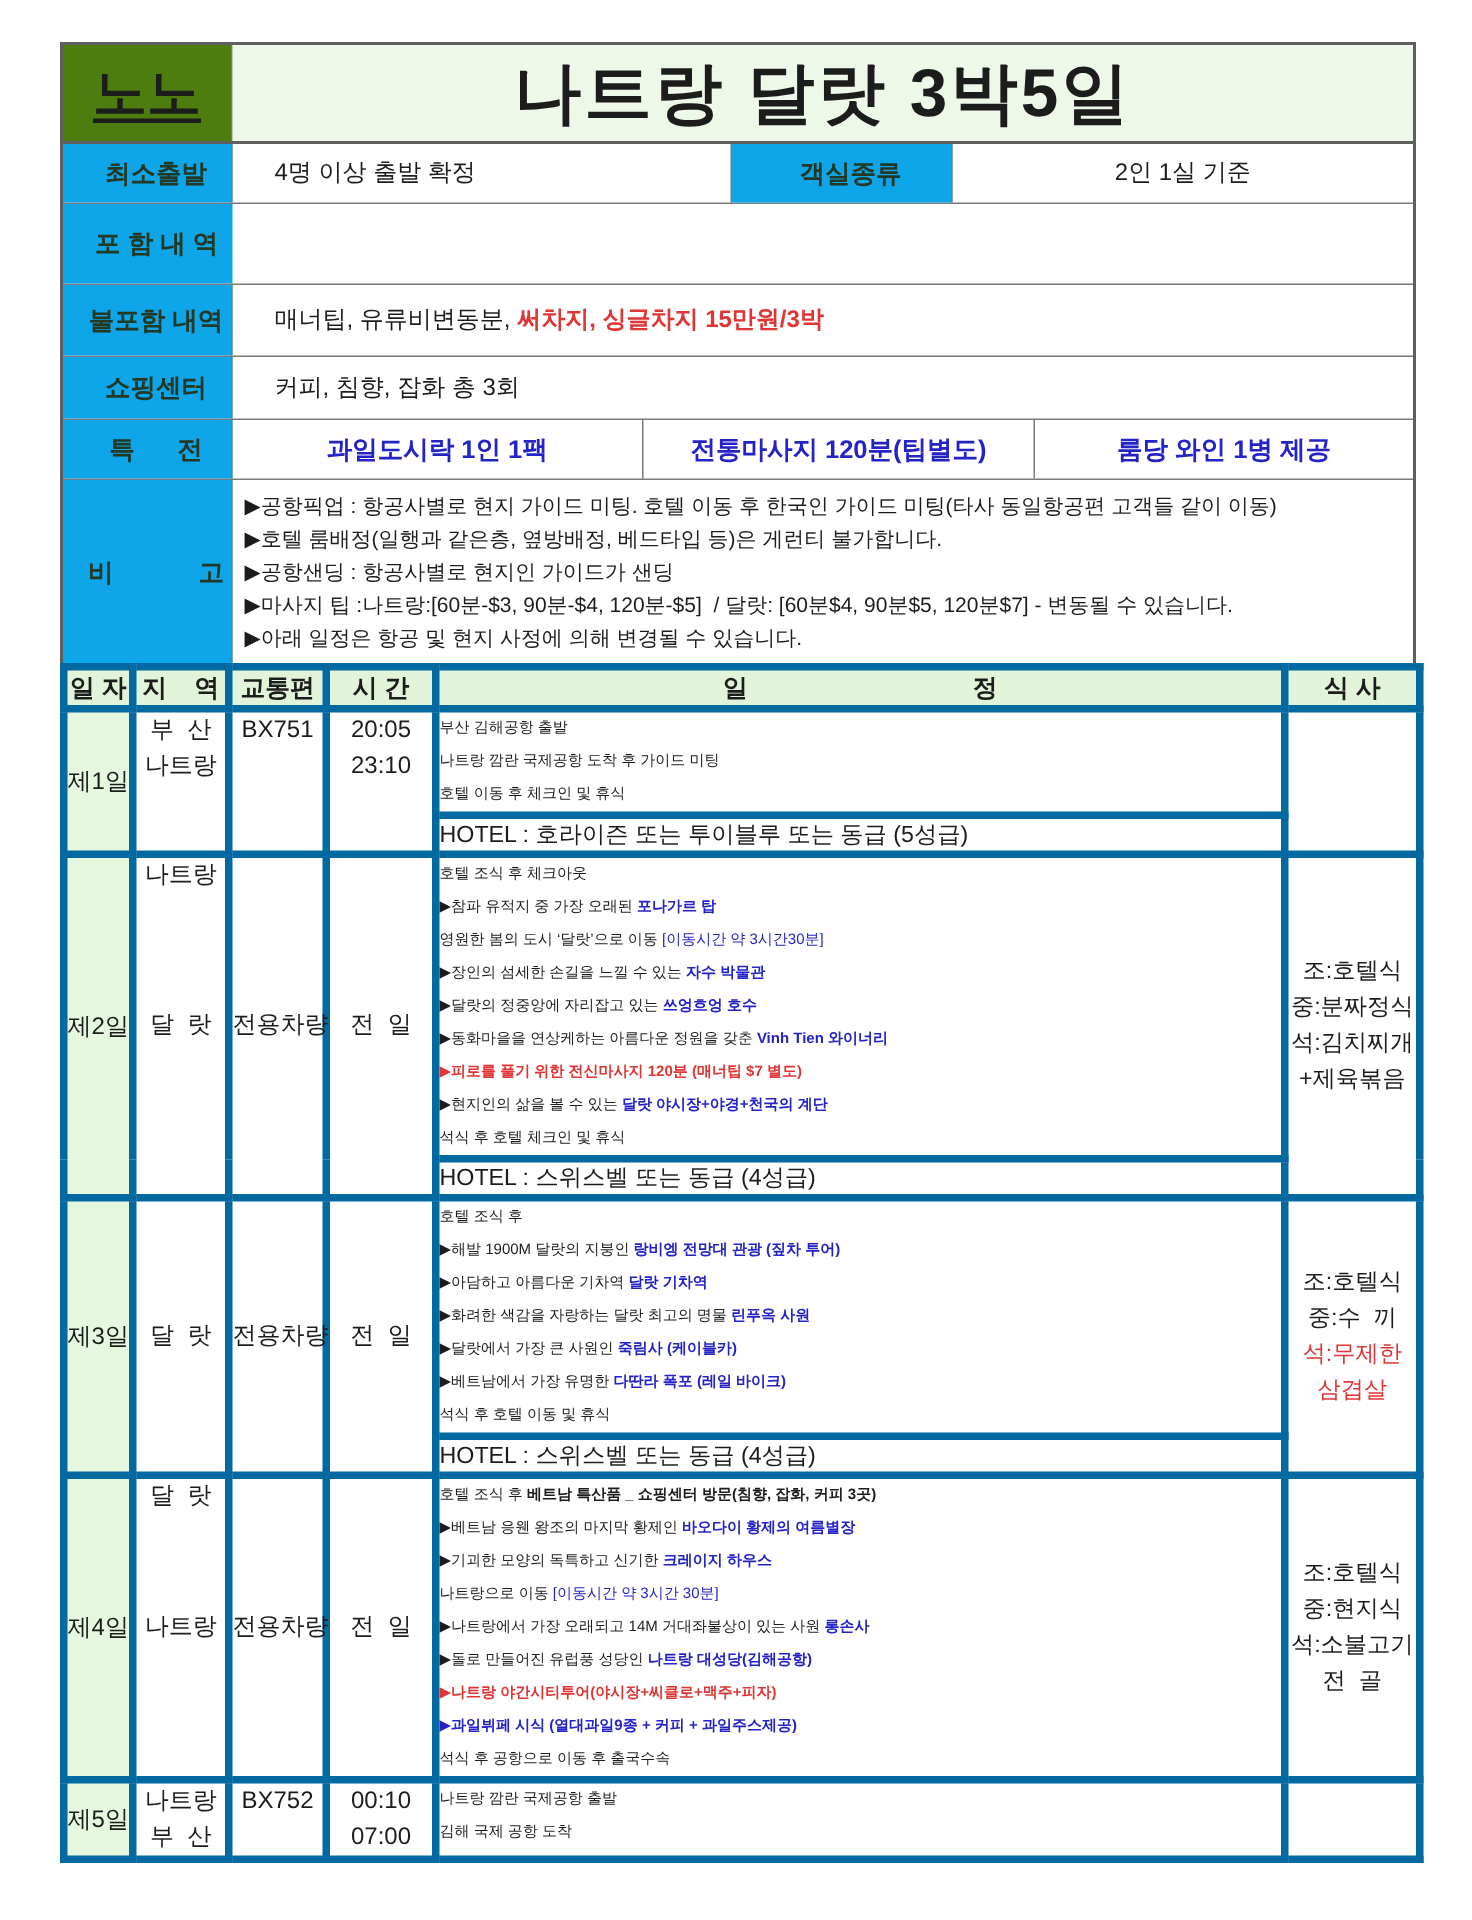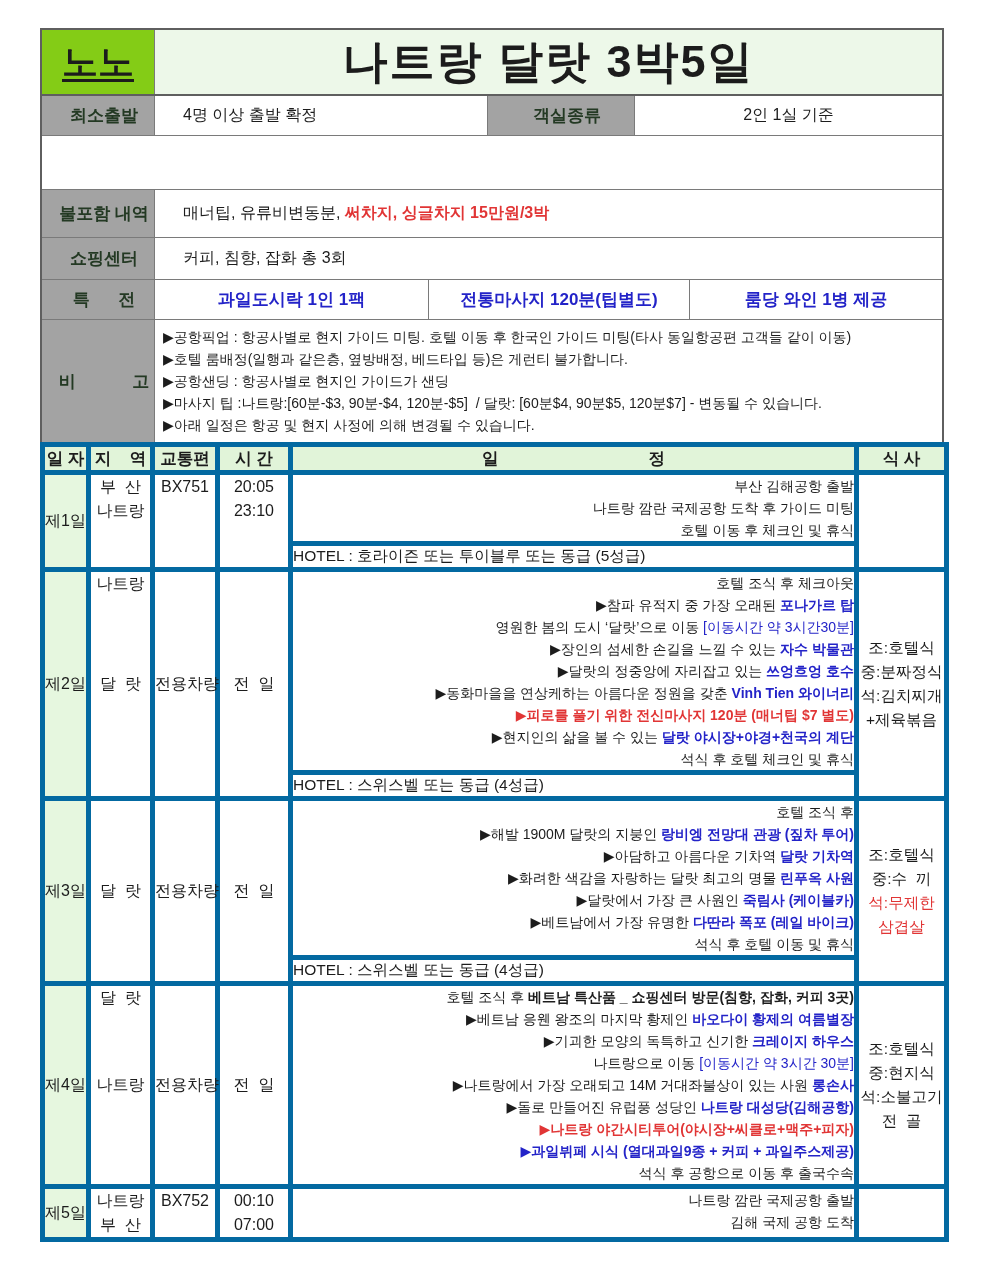--- a/index.html
+++ b/index.html
@@ -4,26 +4,26 @@
 <style>
   html,body{margin:0;padding:0;background:#ffffff;}
   body{width:981px;height:1280px;font-family:"Liberation Sans","DejaVu Sans",sans-serif;color:#1c1c1c;}
   .doc-wrap{position:absolute;left:40px;top:28px;width:904px;}
   
   .info-box{border:2px solid #5f5f5f;border-bottom:none;box-sizing:border-box;}
   .trow{display:flex;border-bottom:1px solid #7a7a7a;box-sizing:border-box;}
   .trow:last-child{border-bottom:none;}
   .cell{box-sizing:border-box;border-right:1px solid #7a7a7a;display:flex;align-items:center;}
   .cell:last-child{border-right:none;}
-  .lbl{justify-content:center;font-weight:bold;font-size:17px;color:#233923;white-space:pre;background:#a3a3a3;padding-left:12px;}
+  .lbl{justify-content:center;font-weight:bold;font-size:17px;color:#233923;white-space:pre;background:#0ea5e9;padding-left:12px;}
   .w-lbl{width:113px;flex:0 0 113px;}
   .val{padding-left:28px;font-size:16px;}
   .center{justify-content:center;padding-left:0;}
   .title-row{height:66px;border-bottom:2px solid #5f5f5f;}
-  .logo-cell{width:113px;flex:0 0 113px;background:#84cc16;justify-content:center;font-size:36px;font-weight:bold;text-decoration:underline;text-underline-offset:5px;border-right:1px solid #7a7a7a;}
+  .logo-cell{width:113px;flex:0 0 113px;background:#4d7c0f;justify-content:center;font-size:36px;font-weight:bold;text-decoration:underline;text-underline-offset:5px;border-right:1px solid #7a7a7a;}
   .title-cell{flex:1;background:#edf8e9;justify-content:center;font-size:45px;font-weight:bold;letter-spacing:2px;}
   .r2{height:40px;}
   .r2 .v1{width:333px;flex:0 0 333px;}
   .r2 .roomlbl{width:147px;flex:0 0 147px;text-align:right;}
   .r2 .v2{flex:1;}
   .r-incl{height:54px;}
   .r-excl{height:48px;}
   .r-shop{height:42px;}
   .r-perk{height:40px;}
   .r-note{height:122px;}
@@ -40,21 +40,21 @@
   table.sched th,table.sched td{border:5px solid #0369a1;box-sizing:border-box;padding:0;}
   tr.shead th{background:#e1f4d9;height:28px;font-size:16.5px;font-weight:bold;color:#1c1c1c;text-align:center;vertical-align:middle;}
   .itin-head{display:flex;justify-content:center;gap:150px;}
   tr.day-top td{border-top:2px solid #6f6f6f;}
   tr.hotel-row td{border-top:1px solid #9a9a9a;}
   .c-day{background:#e6f7df;text-align:center;vertical-align:middle;font-size:16px;}
   .c-reg,.c-tr,.c-time{position:relative;vertical-align:top;text-align:center;padding-top:3px;font-size:16px;}
   .c-reg div,.c-tr div,.c-time div,.c-meal div{white-space:pre;line-height:24px;}
   .push-mid{position:absolute;top:50%;left:0;right:0;transform:translateY(-50%);text-align:center;}
   .c-itin{vertical-align:top;padding:3px 8px;}
-  .c-itin .line{white-space:pre;line-height:22px;font-size:14px;text-align:right;}
+  .c-itin .line{white-space:pre;line-height:22px;font-size:10px;}
   .c-hotel{height:26px;font-size:15.5px;padding:1px 8px;vertical-align:middle;}
   .c-meal{vertical-align:middle;text-align:center;font-size:15.5px;}
   .c-blue{color:#2323c8;}
   .c-red{color:#e13535;}
   .bold{font-weight:bold;}
 </style>
 </head>
 <body>
 
 <div class="doc-wrap">
@@ -64,20 +64,21 @@
       <div class="cell logo-cell">노노</div>
       <div class="cell title-cell">나트랑 달랏 3박5일</div>
     </div>
     <div class="trow r2">
       <div class="cell lbl w-lbl">최소출발</div>
       <div class="cell val v1">4명 이상 출발 확정</div>
       <div class="cell lbl roomlbl">객실종류</div>
       <div class="cell val v2 center">2인 1실 기준</div>
     </div>
     <div class="trow r-incl">
+      <div class="cell lbl w-lbl">포 함 내 역</div>
     </div>
     <div class="trow r-excl">
       <div class="cell lbl w-lbl">불포함 내역</div>
       <div class="cell val flex1">
         <div class="rich-lines line" style="white-space:pre;font-size:16px;"><span>매너팁, 유류비변동분, </span><span class="c-red bold">써차지, 싱글차지 15만원/3박</span></div>
       </div>
     </div>
     <div class="trow r-shop">
       <div class="cell lbl w-lbl">쇼핑센터</div>
       <div class="cell val flex1">커피, 침향, 잡화 총 3회</div>

